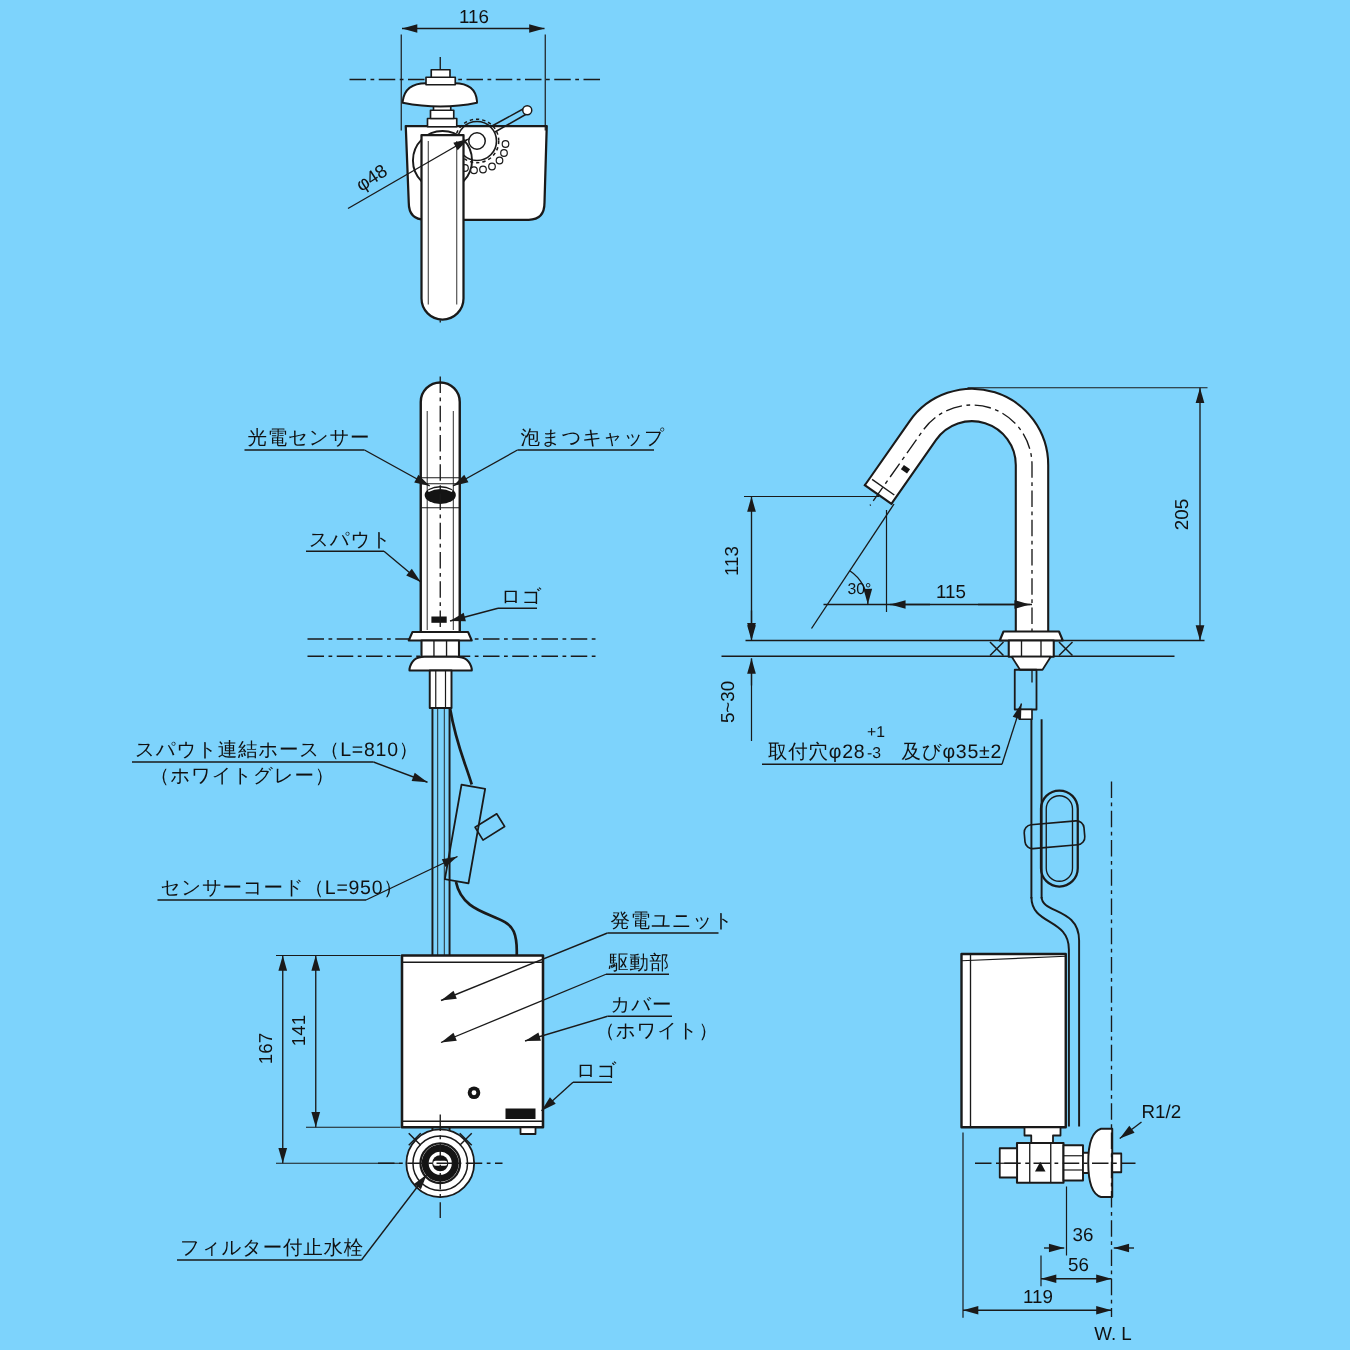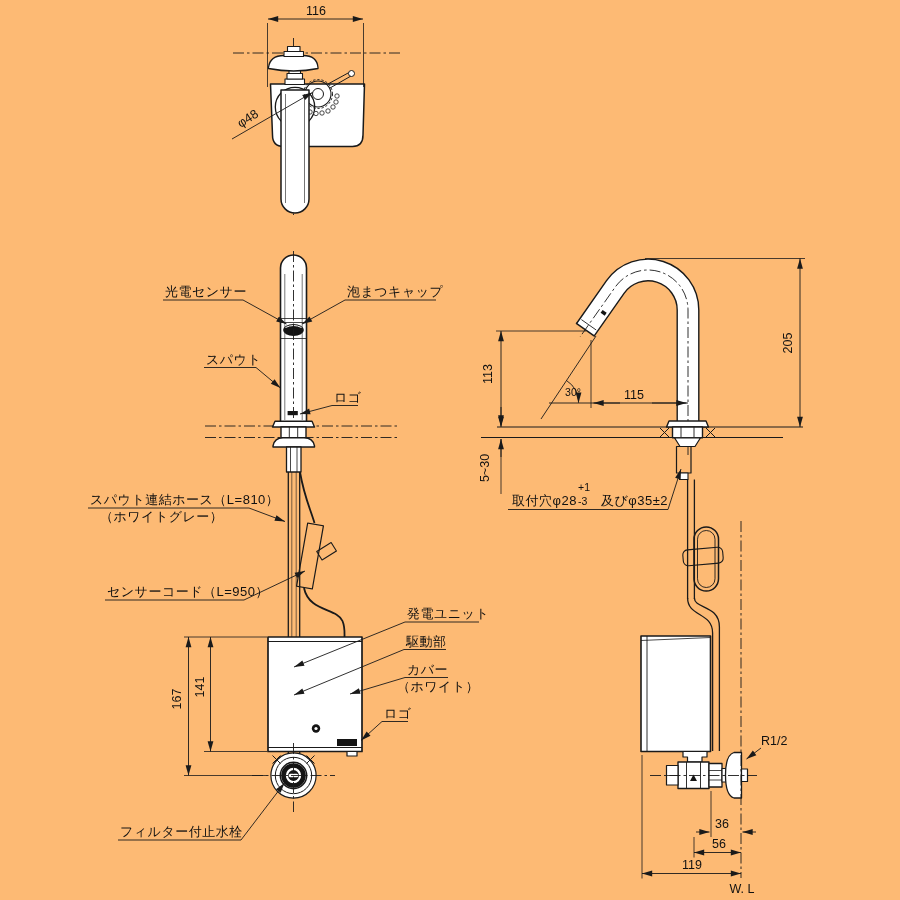--- a/index.html
+++ b/index.html
@@ -1,16 +1,16 @@
 <!DOCTYPE html>
 <html><head>
 <meta charset="utf-8">
 <style>
   html,body{margin:0;padding:0;background:#fff;}
-  .canvas{position:relative;width:900px;height:900px;background:#fdba74;overflow:hidden;}
+  .canvas{position:relative;width:900px;height:900px;background:#7dd3fc;overflow:hidden;}
   svg{position:absolute;left:0;top:0;}
   svg text{fill:#111;font-family:"Liberation Sans","DejaVu Sans",sans-serif;}
   .jp{font-size:13px;letter-spacing:.5px;}
   .dm{font-size:12.5px;}
   .sm{font-size:10.5px;}
   .ln{stroke:#1a1a1a;fill:none;stroke-linejoin:round;stroke-linecap:butt;}
   .w{fill:#ffffff;}
   .s17{stroke-width:1.7}.s16{stroke-width:1.6}.s15{stroke-width:1.5}.s14{stroke-width:1.4}
   .s13{stroke-width:1.3}.s12{stroke-width:1.2}.s11{stroke-width:1.1}.s10{stroke-width:1}
   .s09{stroke-width:.9}.s08{stroke-width:.8}.s06{stroke-width:.6}

